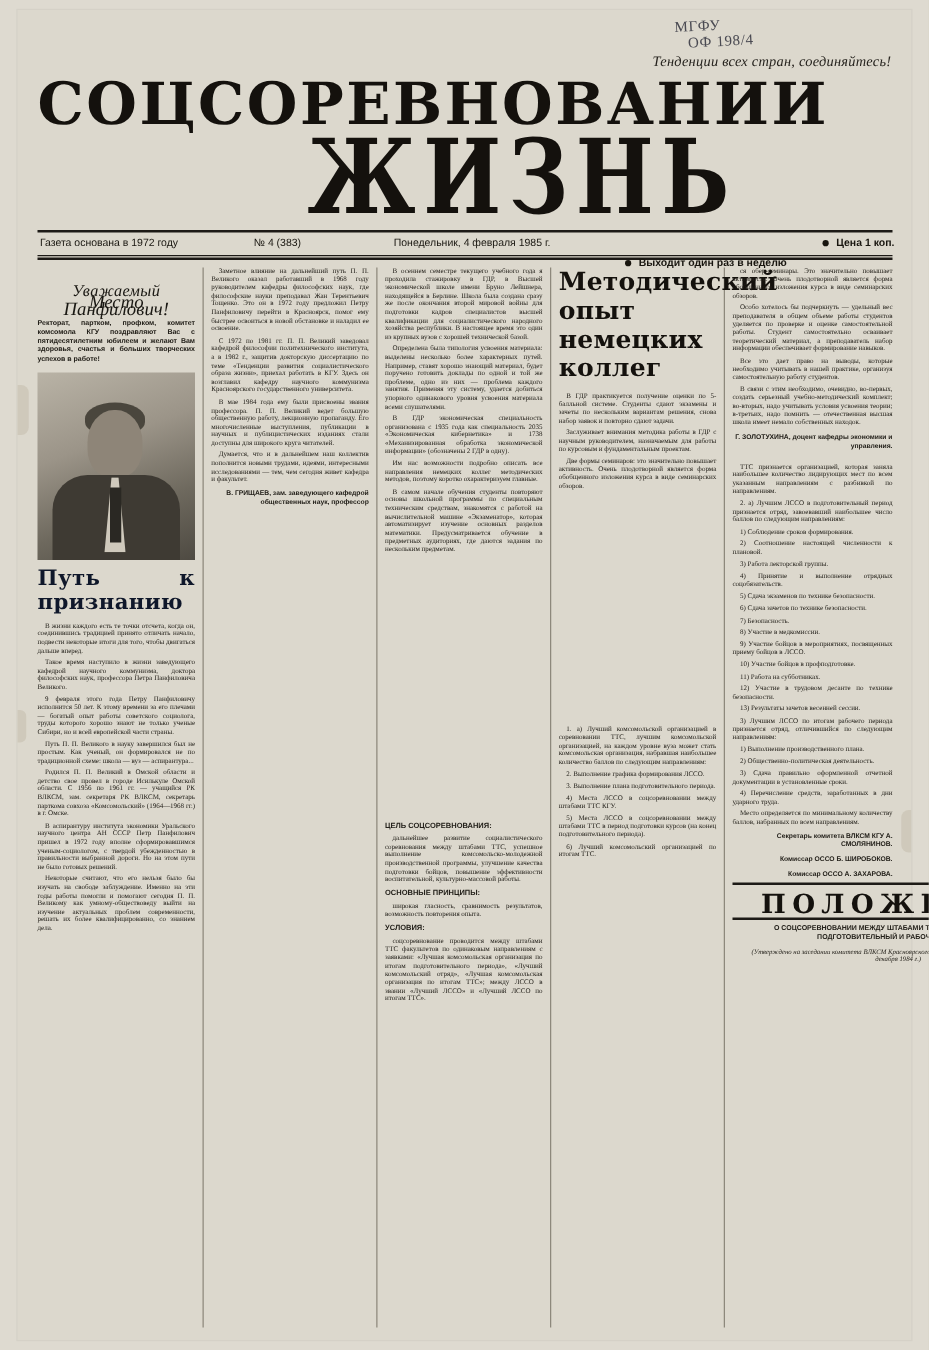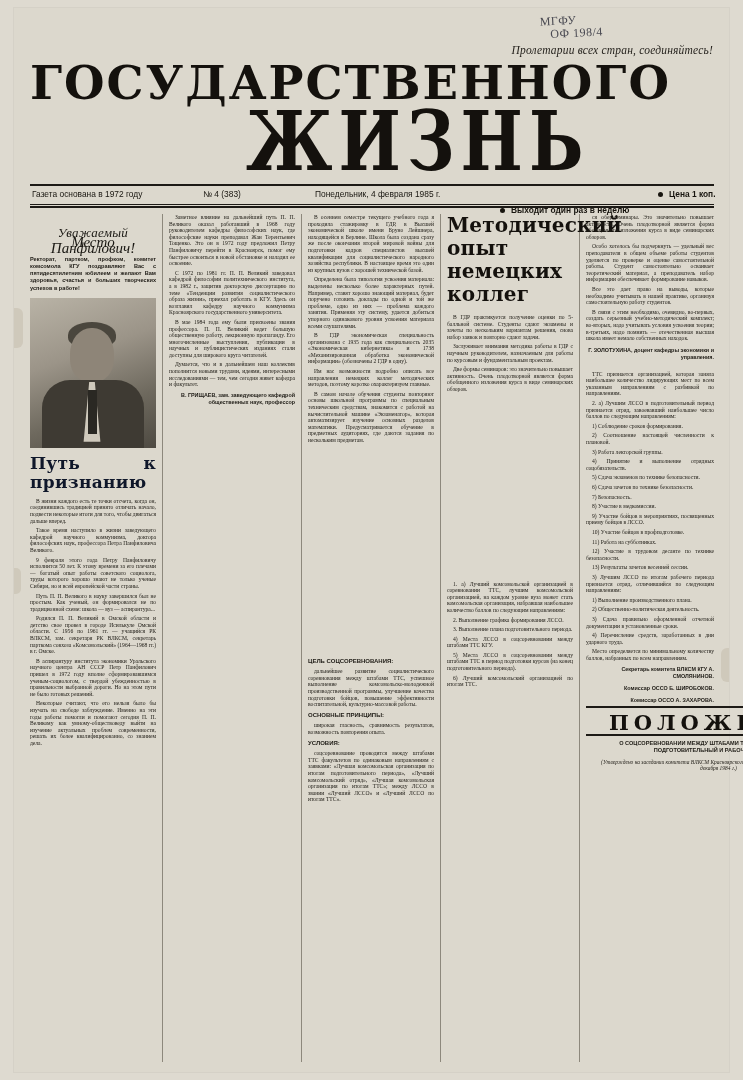--- a/index.html
+++ b/index.html
@@ -250,25 +250,25 @@
 <body>
 
 <div class="page">
   <div class="paper">
 
     <div class="stamp">
       <div>МГФУ</div>
       <div>ОФ 198/4</div>
     </div>
 
-    <div class="slogan">Пролетарии всех стран, соединяйтесь!</div>
+    <div class="slogan">Тенденции всех стран, соединяйтесь!</div>
 
     <div class="mast">
       <div class="mast-title">
-        <span class="t1">ГОСУДАРСТВЕННОГО</span>
+        <span class="t1">СОЦСОРЕВНОВАНИИ</span>
       </div>
       <div class="mast-zhizn">ЖИЗНЬ</div>
     </div>
 
     <div class="rule r1"></div>
     <div class="rule r2"></div>
     <div class="rule r3"></div>
 
     <div class="dateline">
       <span class="dl1">Газета основана в 1972 году</span>

